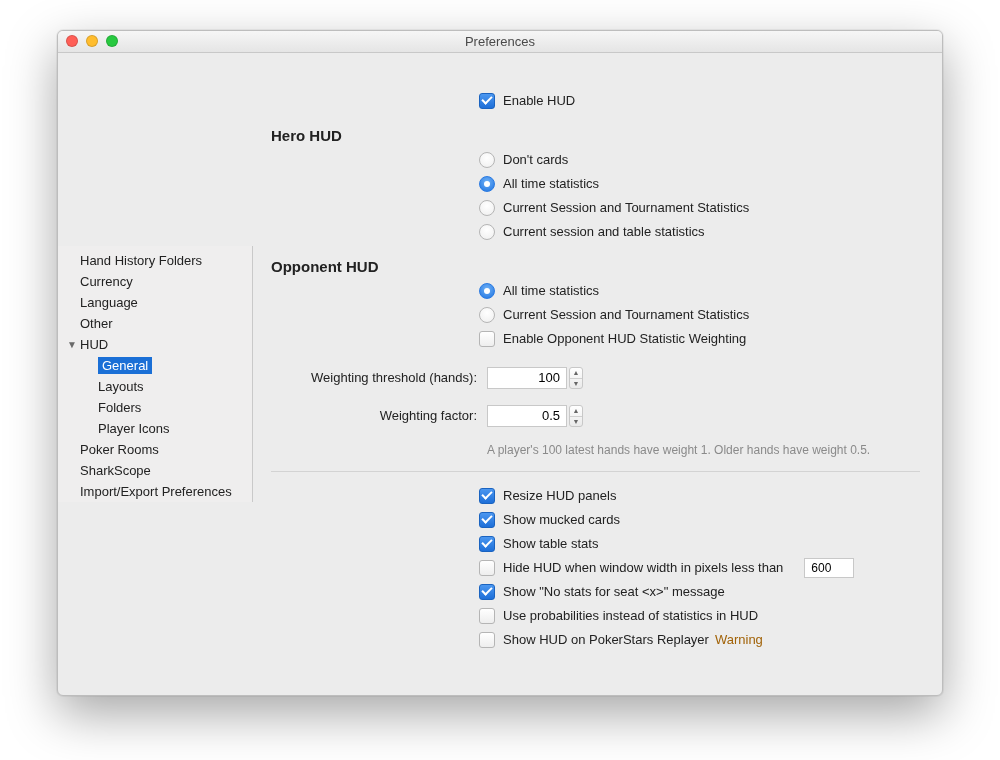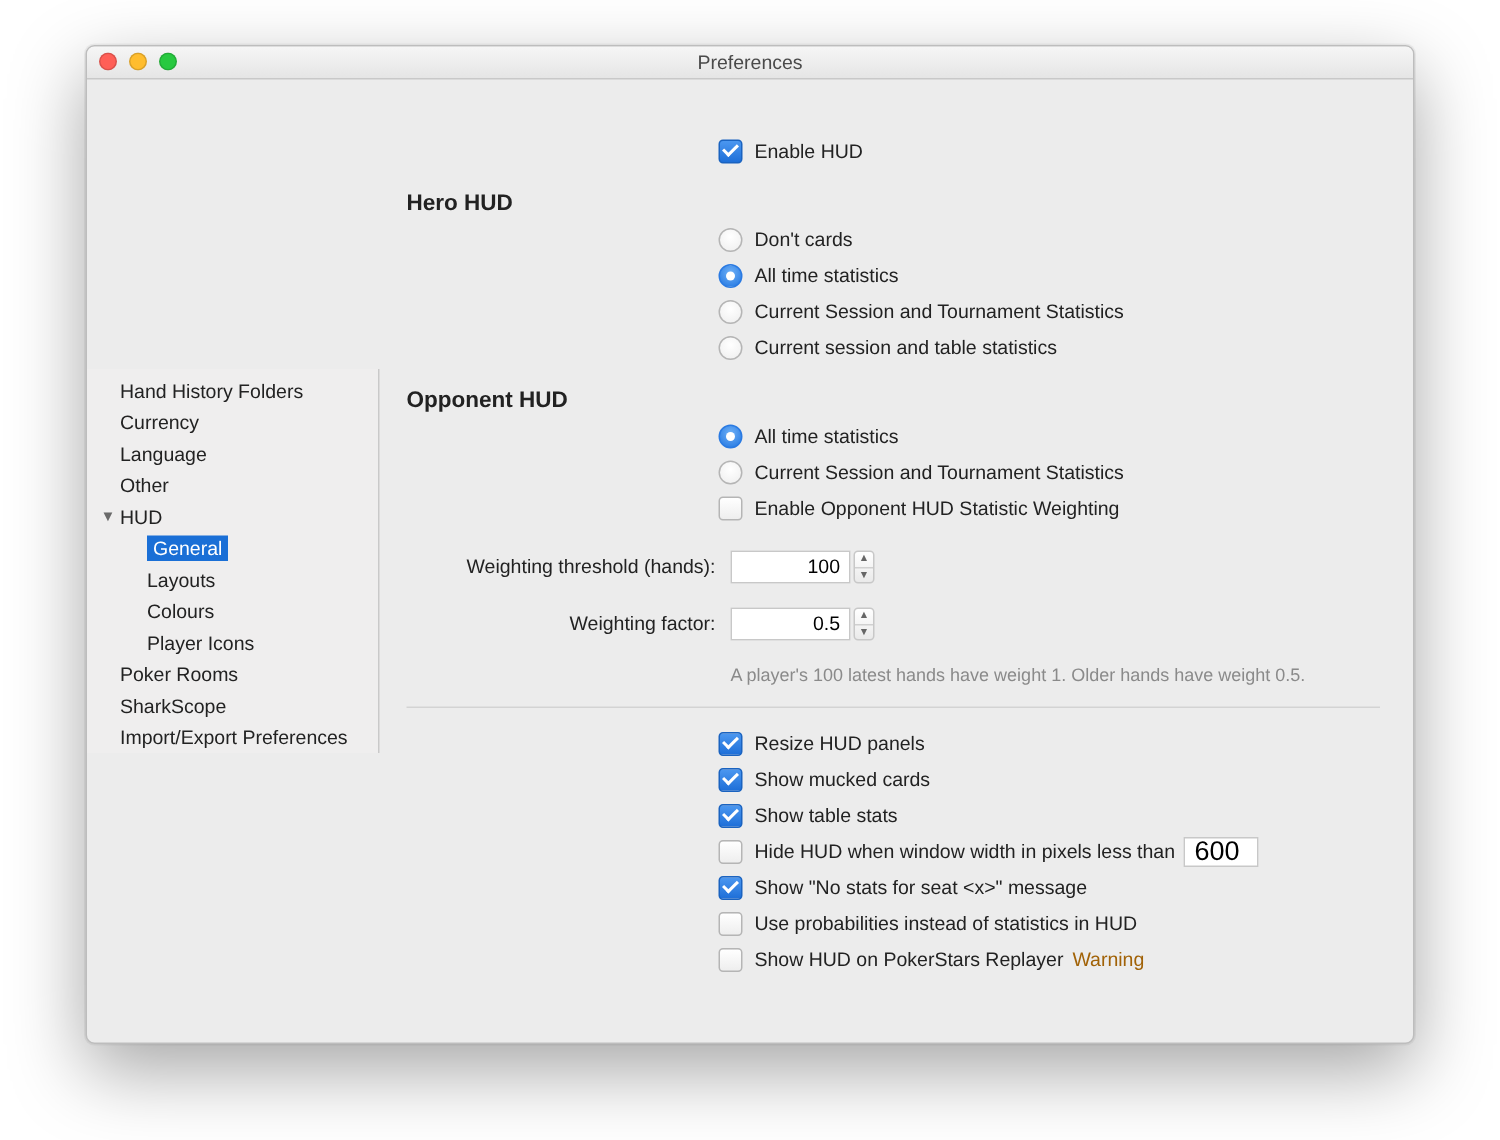--- a/index.html
+++ b/index.html
@@ -177,23 +177,23 @@
     border: none;
     border-top: 1px solid #d3d3d3;
     margin: 14px 0 12px 0;
   }
   .inline-input {
     width: 50px;
     height: 20px;
     border: 1px solid #c8c8c8;
     background: #fff;
     padding: 2px 6px;
-    font-size: 18px;
+    font-size: 12px;
     font-family: inherit;
-    margin-left: 6px;
+    margin-left: 21px;
   }
   .link-warn { color: #a16207; margin-left: 6px; cursor: pointer; }
 </style>
 </head>
 <body>
 
 <div class="window">
   <div class="titlebar">
     <div class="traffic">
       <div class="dot red"></div>
@@ -209,21 +209,21 @@
       <div class="tree-item"><span class="item-label">Hand History Folders</span></div>
       <div class="tree-item"><span class="item-label">Currency</span></div>
       <div class="tree-item"><span class="item-label">Language</span></div>
       <div class="tree-item"><span class="item-label">Other</span></div>
       <div class="tree-item has-disclosure">
         <span class="disclosure">▼</span>
         <span class="item-label">HUD</span>
       </div>
       <div class="tree-item level1 selected"><span class="item-label">General</span></div>
       <div class="tree-item level1"><span class="item-label">Layouts</span></div>
-      <div class="tree-item level1"><span class="item-label">Colours</span></div>
+      <div class="tree-item level1"><span class="item-label">Folders</span></div>
       <div class="tree-item level1"><span class="item-label">Player Icons</span></div>
       <div class="tree-item"><span class="item-label">Poker Rooms</span></div>
       <div class="tree-item"><span class="item-label">SharkScope</span></div>
       <div class="tree-item"><span class="item-label">Import/Export Preferences</span></div>
     </div>
 
     <div class="content">
 
       <div class="row indent-main">
         <div class="checkbox checked"></div>

